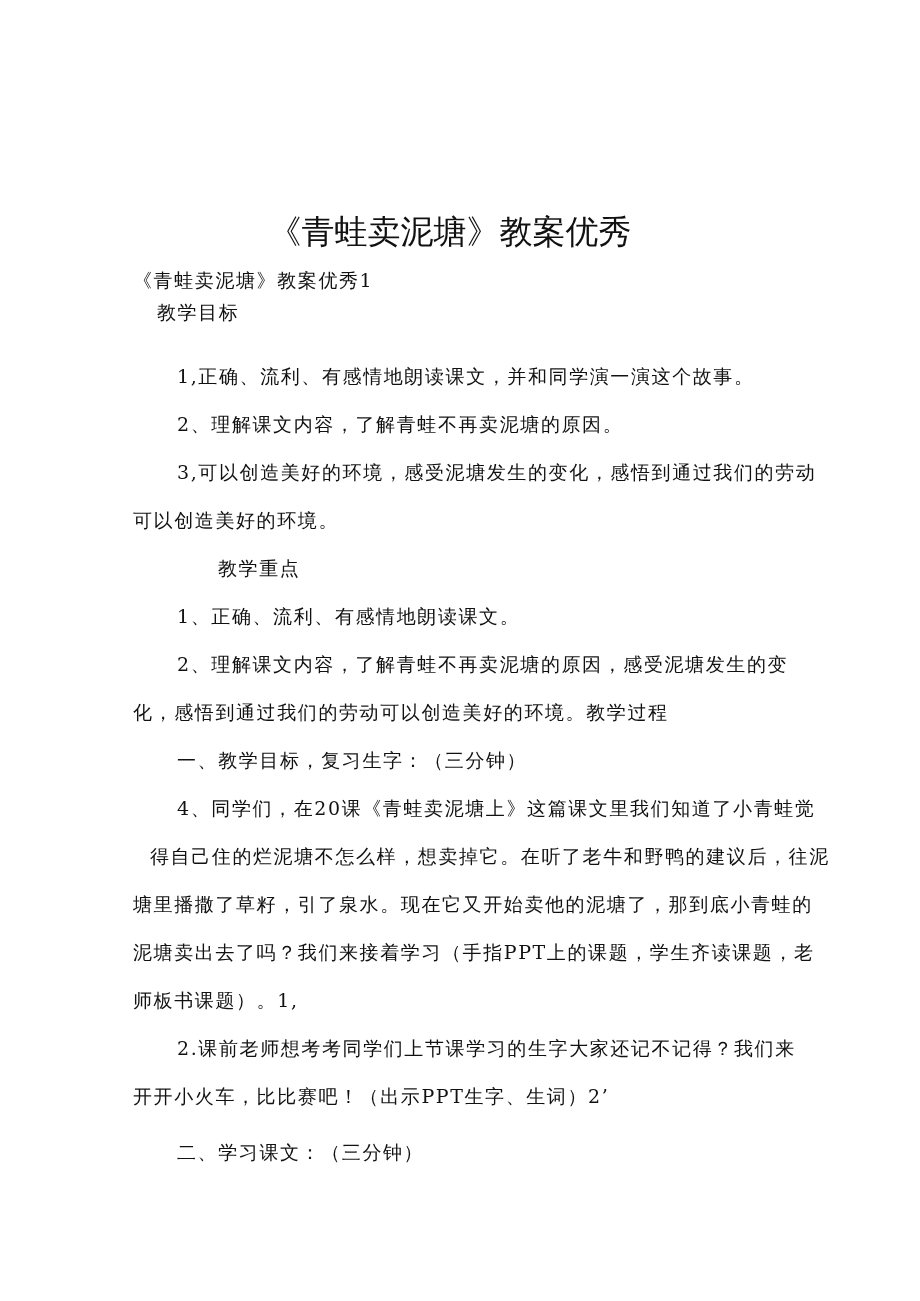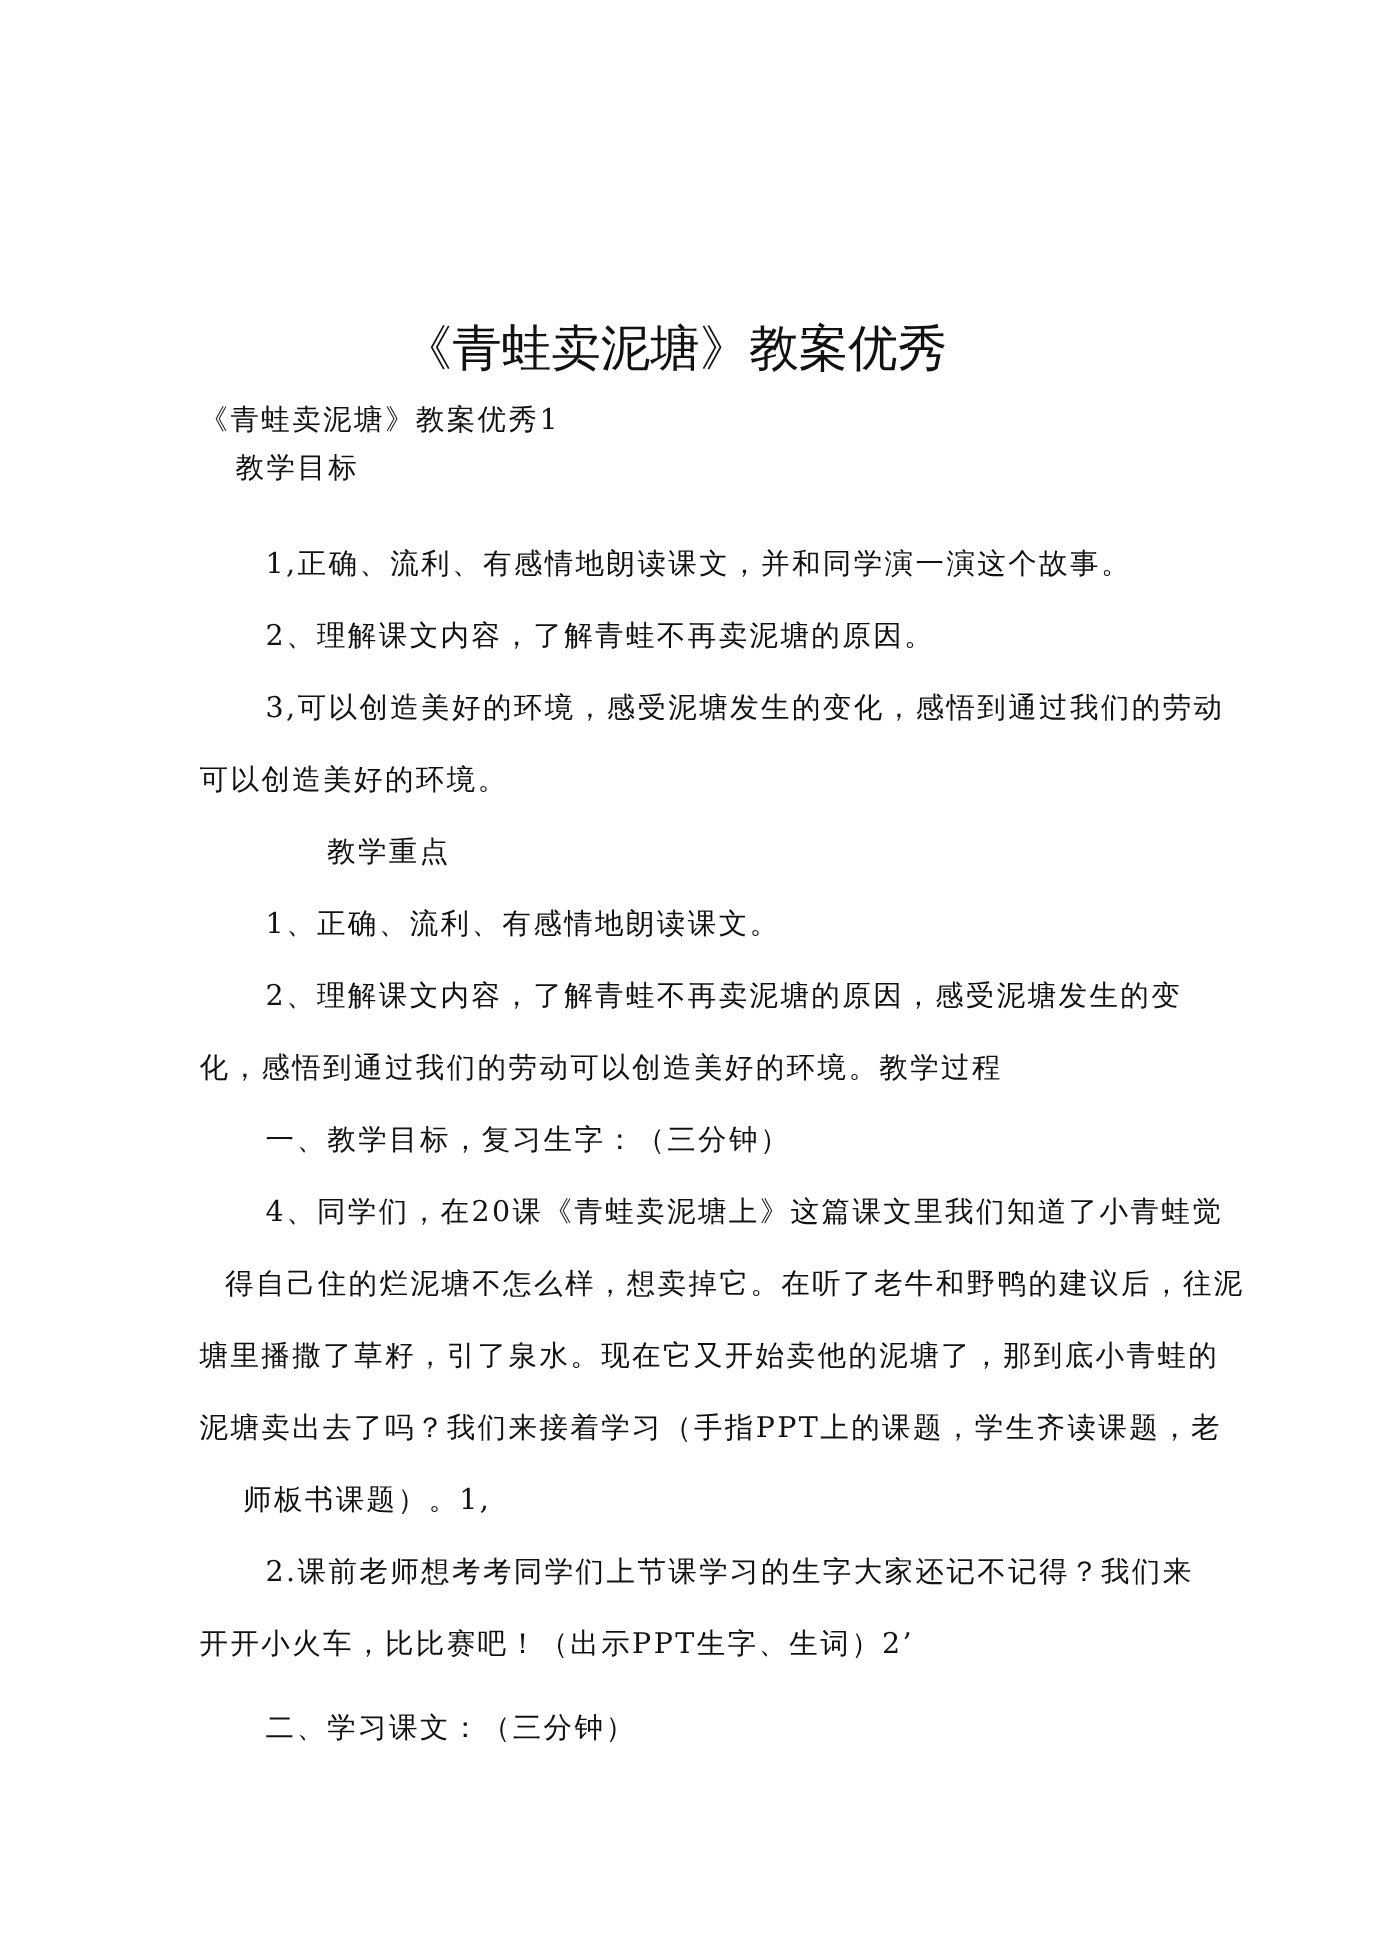--- a/index.html
+++ b/index.html
@@ -33,17 +33,17 @@
   <div class="line" style="left:133px; top:508px;">可以创造美好的环境。</div>
   <div class="line" style="left:190px; top:556px;margin-left:28px;">教学重点</div>
   <div class="line" style="left:177px; top:604px;">1、正确、流利、有感情地朗读课文。</div>
   <div class="line" style="left:177px; top:652px;">2、理解课文内容，了解青蛙不再卖泥塘的原因，感受泥塘发生的变</div>
   <div class="line" style="left:133px; top:700px;">化，感悟到通过我们的劳动可以创造美好的环境。教学过程</div>
   <div class="line" style="left:177px; top:748px;">一、教学目标，复习生字：（三分钟）</div>
   <div class="line" style="left:177px; top:796px;">4、同学们，在20课《青蛙卖泥塘上》这篇课文里我们知道了小青蛙觉</div>
   <div class="line" style="left:150px; top:844px;">得自己住的烂泥塘不怎么样，想卖掉它。在听了老牛和野鸭的建议后，往泥</div>
   <div class="line" style="left:133px; top:892px;">塘里播撒了草籽，引了泉水。现在它又开始卖他的泥塘了，那到底小青蛙的</div>
   <div class="line" style="left:133px; top:940px;">泥塘卖出去了吗？我们来接着学习（手指PPT上的课题，学生齐读课题，老</div>
-  <div class="line" style="left:133px; top:988px;margin-left:29px;">师板书课题）。1,</div>
+  <div class="line" style="left:133px; top:988px;">师板书课题）。1,</div>
   <div class="line" style="left:177px; top:1036px;">2.课前老师想考考同学们上节课学习的生字大家还记不记得？我们来</div>
   <div class="line" style="left:133px; top:1084px;">开开小火车，比比赛吧！（出示PPT生字、生词）2’</div>
   <div class="line" style="left:177px; top:1140px;">二、学习课文：（三分钟）</div>
 </div>
 
 </body></html>

